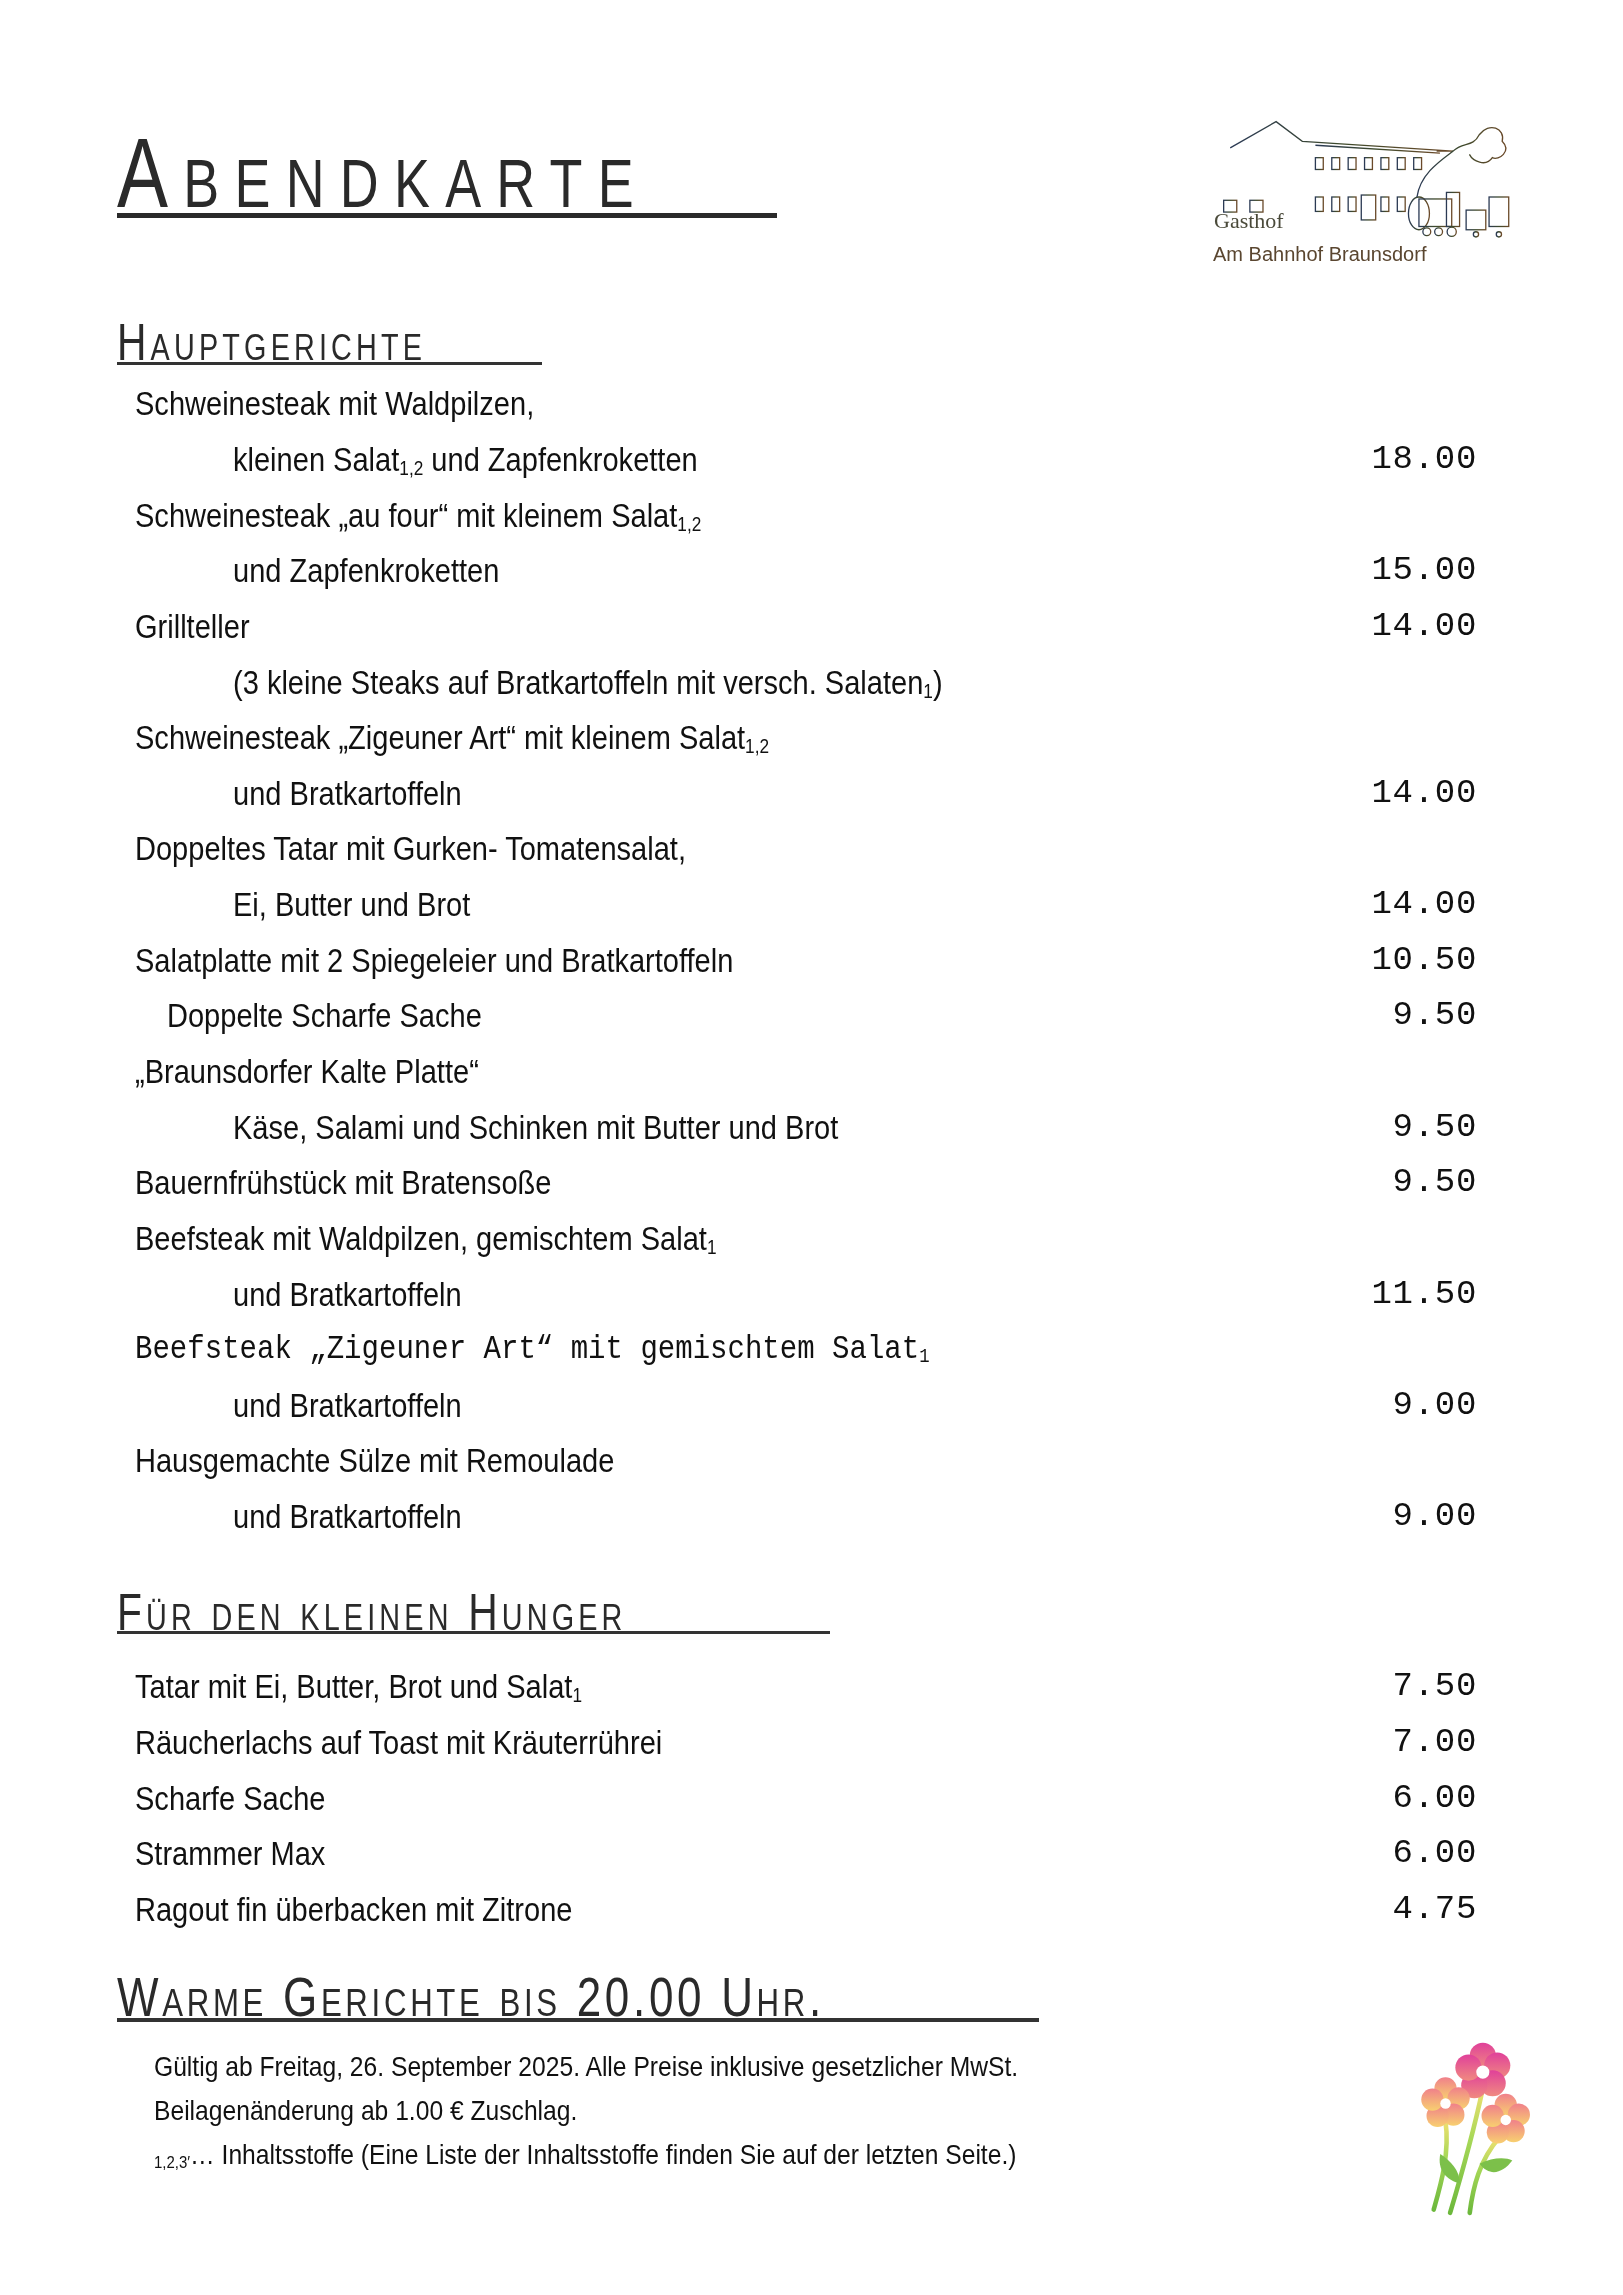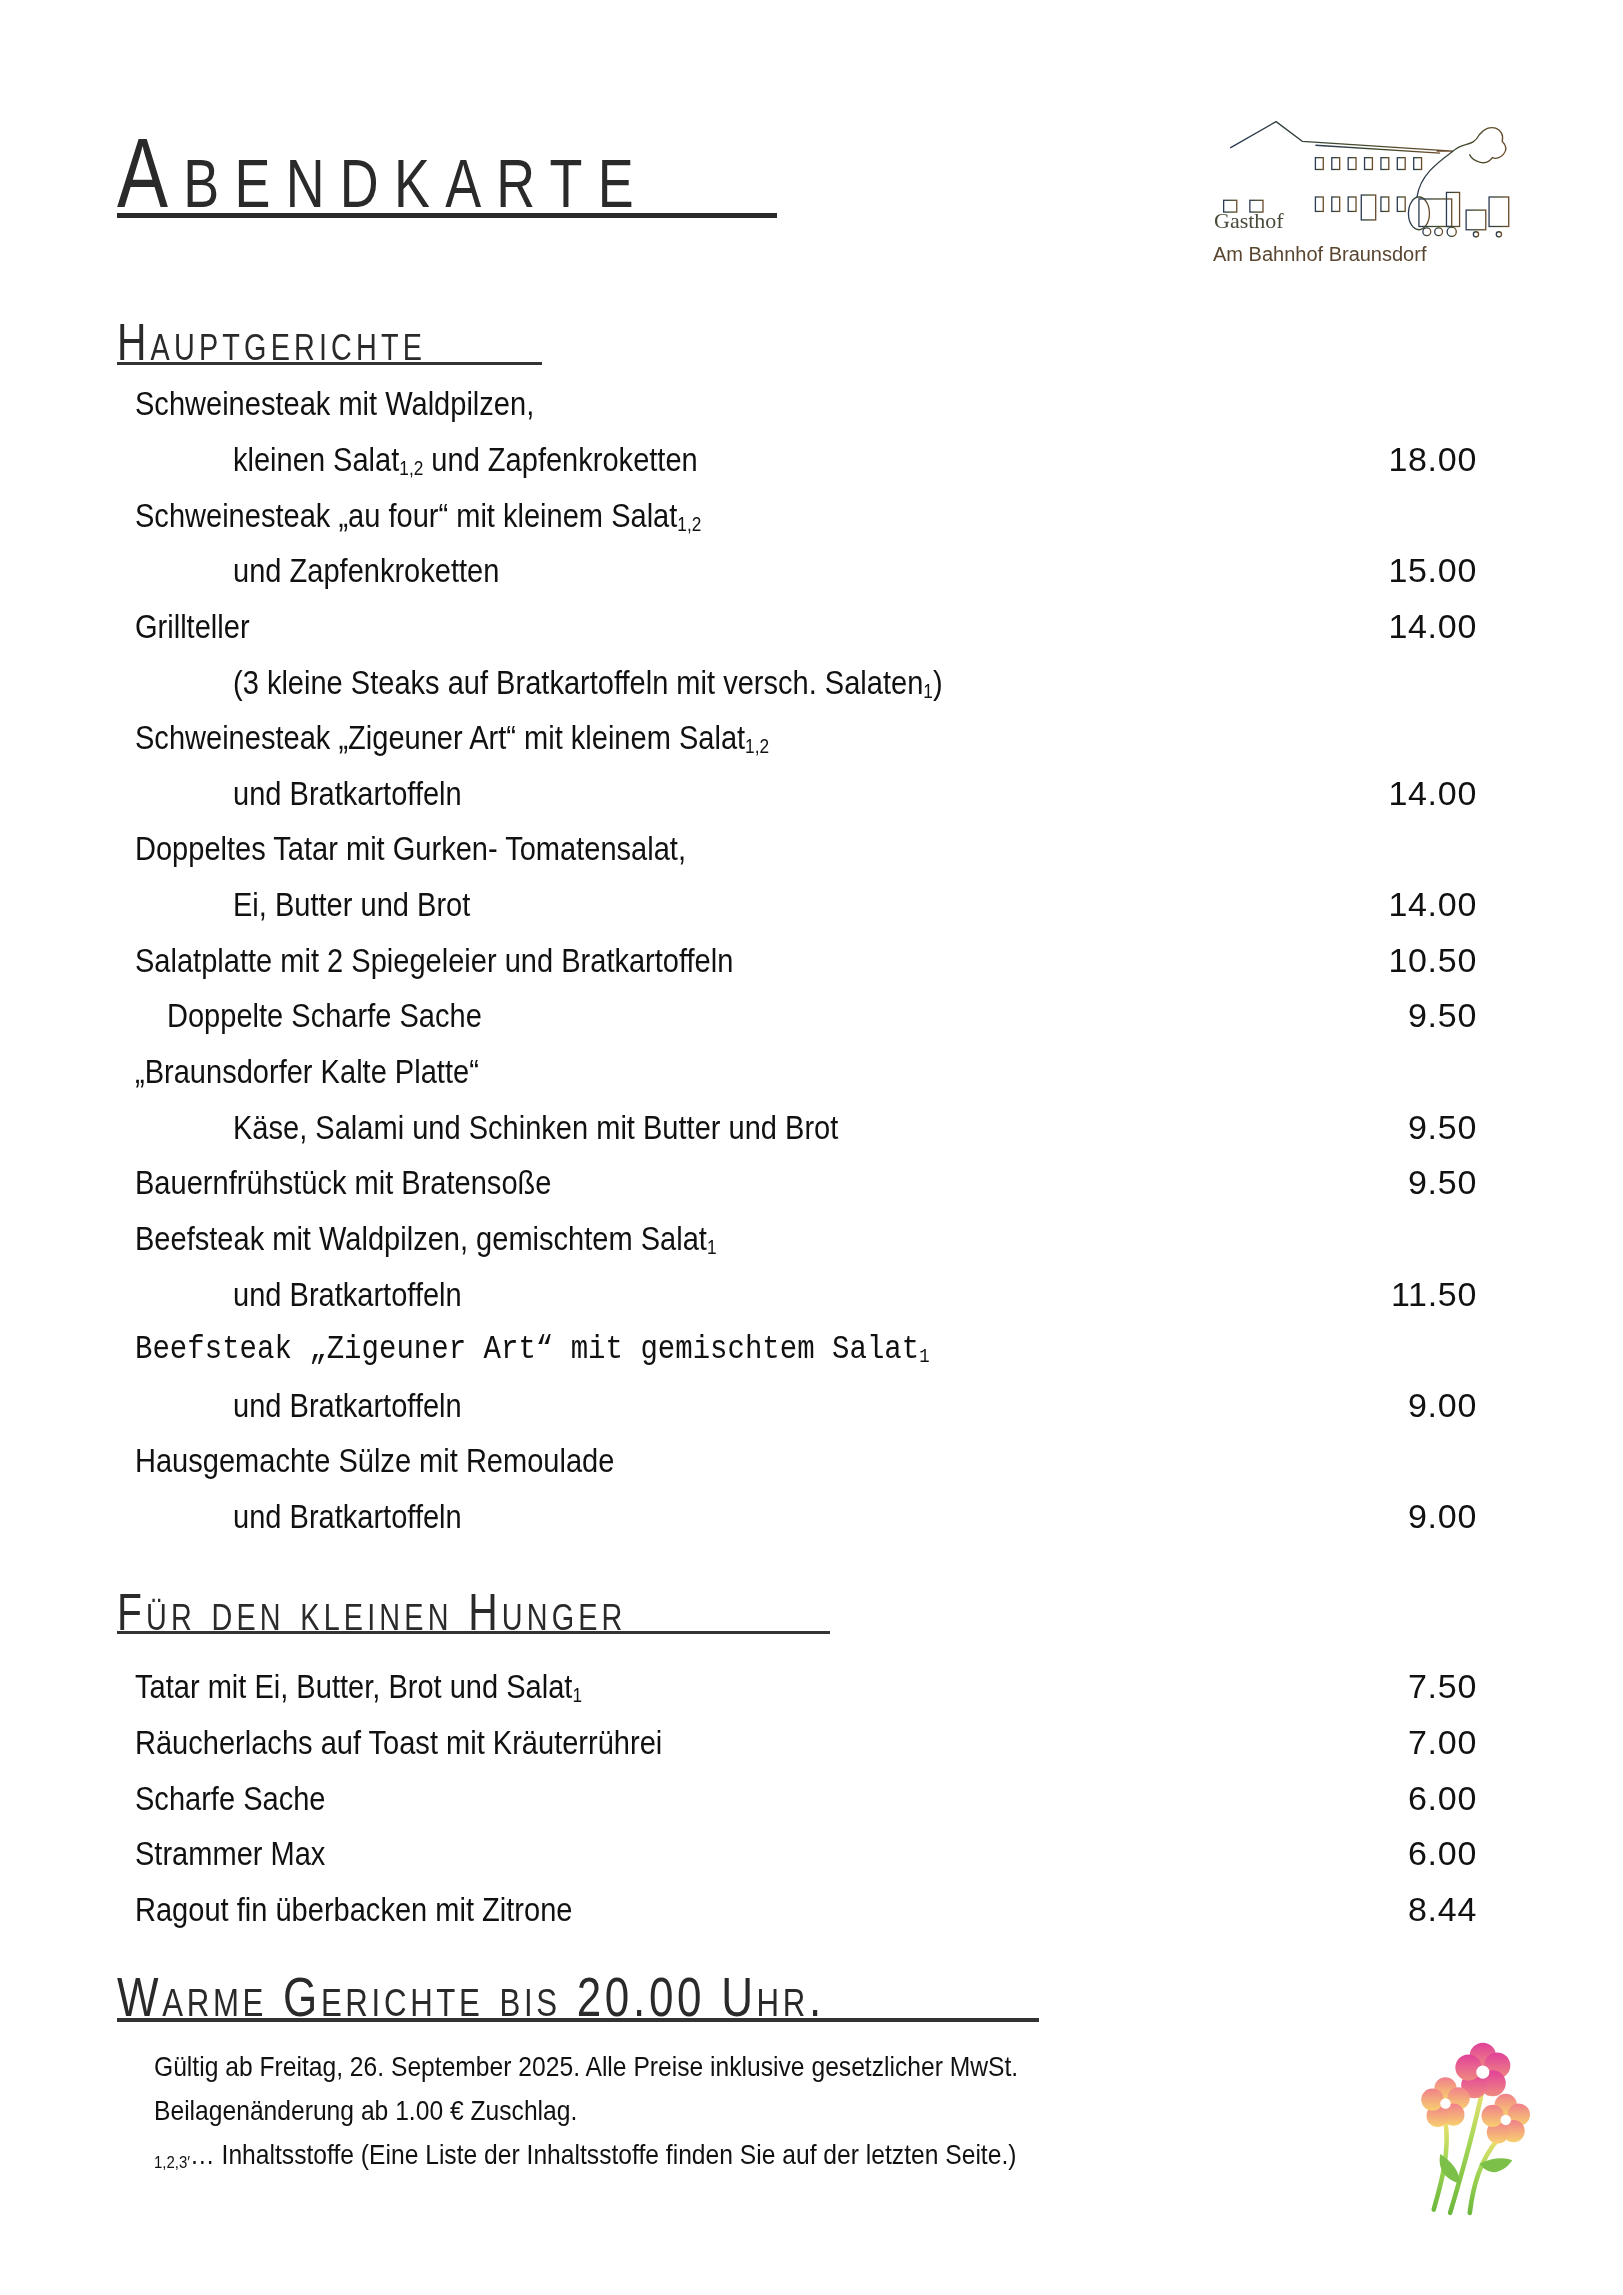--- a/index.html
+++ b/index.html
@@ -14,21 +14,21 @@
 
   .heading { position: absolute; left: 117px; font-variant: small-caps; color: #2a2a2a;
              font-family: "Liberation Sans", sans-serif; line-height: 1; white-space: nowrap;
              transform: scaleX(0.8); transform-origin: left top; }
   .h-rule { position: absolute; left: 117px; height: 3.3px; background: #333; }
 
   .row { position: absolute; left: 135px; right: 0; height: 55px; font-size: 33px; line-height: 55px;
          white-space: nowrap; font-family: "Liberation Sans", sans-serif; }
   .row .txt { position: absolute; left: 0; top: 0; transform: scaleX(0.88); transform-origin: left center; }
   .row.indent .txt { left: 98px; }
-  .row .price { position: absolute; right: 146px; top: 0; font-family: Liberation Sans, sans-serif;
+  .row .price { position: absolute; right: 146px; top: 0; font-family: Liberation Mono, monospace;
                 font-size: 34px; letter-spacing: 0.7px; }
   sub.allergen { font-size: 19.6px; vertical-align: -3.9px; }
 
   .footer-line { position: absolute; left: 154px; font-size: 28px; line-height: 43px; white-space: nowrap;
                  font-family: "Liberation Sans", sans-serif; transform: scaleX(0.88); transform-origin: left center; }
   .footer-line sub { font-size: 17px; vertical-align: -3.9px; }
 
   .logo { position: absolute; left: 1204px; top: 115px; width: 308px; height: 164px; }
   .logo-text1 { position: absolute; left: 1214px; top: 208px; font-family: "Liberation Serif", serif;
                 font-size: 22px; color: #4a4a3a; }
@@ -198,21 +198,21 @@
     <div class="row" style="top:1771px;">
         <span class="txt">Scharfe Sache</span>
         <span class="price">6.00</span>
       </div>
     <div class="row" style="top:1826px;">
         <span class="txt">Strammer Max</span>
         <span class="price">6.00</span>
       </div>
     <div class="row" style="top:1882px;">
         <span class="txt">Ragout fin überbacken mit Zitrone</span>
-        <span class="price">8.44</span>
+        <span class="price">4.75</span>
       </div>
   </div>
 
   <div class="heading" style="top:1970px; font-size:55px; letter-spacing:4.6px;">Warme Gerichte bis 20.00 Uhr.</div>
   <div class="h-rule" style="top:2018px; width:922px; height:3.9px;"></div>
 
   <div class="footer-line" style="top:2045px;">Gültig ab Freitag, 26. September 2025. Alle Preise inklusive gesetzlicher MwSt.</div>
   <div class="footer-line" style="top:2089px;">Beilagenänderung ab 1.00 € Zuschlag.</div>
   <div class="footer-line" style="top:2133px;"><sub>1,2,3′</sub><span>… Inhaltsstoffe (Eine Liste der Inhaltsstoffe finden Sie auf der letzten Seite.)</span></div>
 

